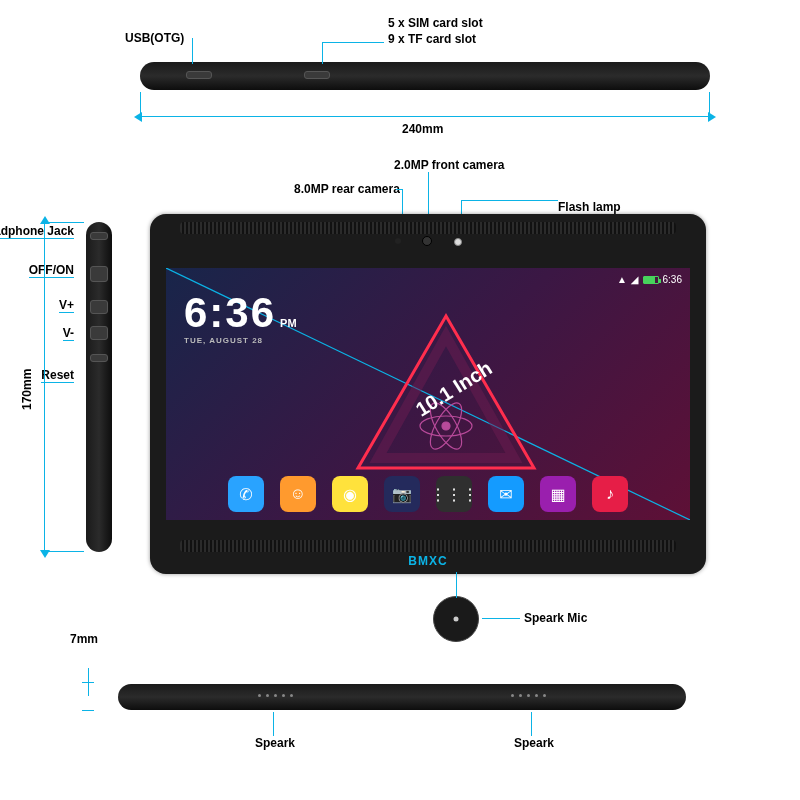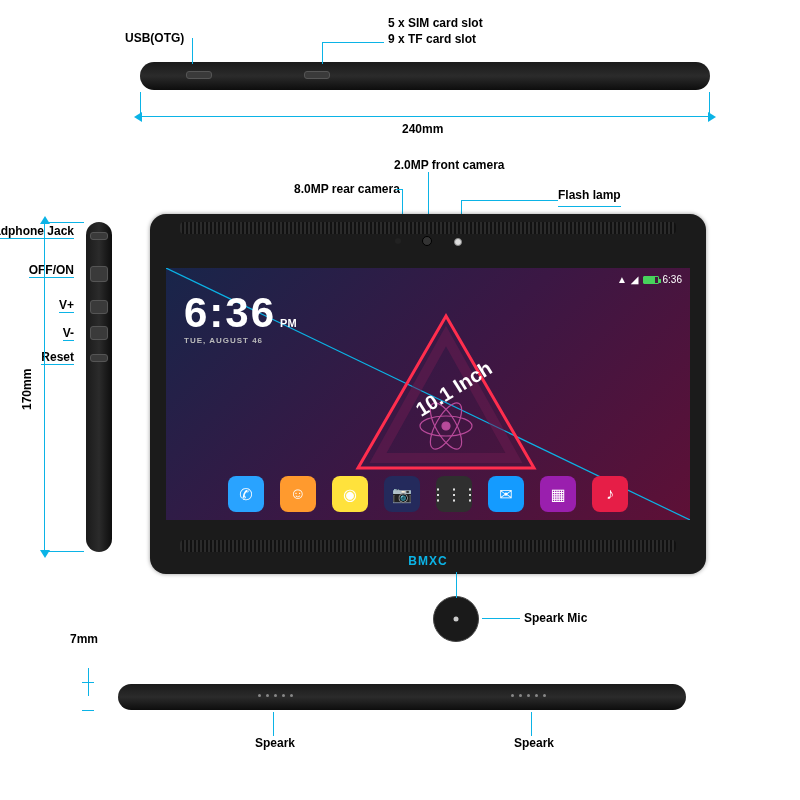--- a/index.html
+++ b/index.html
@@ -75,36 +75,36 @@
   <div class="arrow-r" style="left:708px;top:112px"></div>
   <div class="line" style="left:140px;top:92px;width:1px;height:26px"></div>
   <div class="line" style="left:709px;top:92px;width:1px;height:26px"></div>
   <div class="lbl" style="left:402px;top:122px">240mm</div>
 
   <div class="lbl" style="left:394px;top:158px">2.0MP front camera</div>
   <div class="line" style="left:428px;top:172px;width:1px;height:60px"></div>
   <div class="lbl" style="left:294px;top:182px">8.0MP rear camera</div>
   <div class="line" style="left:402px;top:189px;width:1px;height:41px"></div>
   <div class="line" style="left:396px;top:189px;width:6px;height:1px"></div>
-  <div class="lbl" style="left:558px;top:188px;border-bottom:1px solid #0bb3e6;padding-bottom:4px">Flash lamp</div>
+  <div class="lbl" style="left:558px;top:200px;border-bottom:1px solid #0bb3e6;padding-bottom:4px">Flash lamp</div>
   <div class="line" style="left:461px;top:200px;width:97px;height:1px"></div>
   <div class="line" style="left:461px;top:200px;width:1px;height:32px"></div>
 
   <div class="side-edge">
     <div class="side-btn" style="top:10px;height:8px"></div>
     <div class="side-btn" style="top:44px;height:16px"></div>
     <div class="side-btn" style="top:78px;height:14px"></div>
     <div class="side-btn" style="top:104px;height:14px"></div>
     <div class="side-btn" style="top:132px;height:8px"></div>
   </div>
   <div class="lbl" style="right:726px;top:224px;border-bottom:1px solid #0bb3e6">Headphone Jack</div>
   <div class="lbl" style="right:726px;top:263px;border-bottom:1px solid #0bb3e6">OFF/ON</div>
   <div class="lbl" style="right:726px;top:298px;border-bottom:1px solid #0bb3e6">V+</div>
   <div class="lbl" style="right:726px;top:326px;border-bottom:1px solid #0bb3e6">V-</div>
-  <div class="lbl" style="right:726px;top:350px;border-bottom:1px solid #0bb3e6">Reset</div>
+  <div class="lbl" style="right:726px;top:368px;border-bottom:1px solid #0bb3e6">Reset</div>
 
   <div class="side-h"></div>
   <div class="arrow-u" style="left:40px;top:216px"></div>
   <div class="arrow-d" style="left:40px;top:550px"></div>
   <div class="line" style="left:44px;top:222px;width:40px;height:1px"></div>
   <div class="line" style="left:44px;top:551px;width:40px;height:1px"></div>
   <div class="lbl" style="left:20px;top:410px;transform:rotate(-90deg);transform-origin:left top">170mm</div>
 
   <div class="tablet">
     <div class="speaker-strip" style="top:8px"></div>
@@ -129,21 +129,21 @@
       <div class="status">
         <span>▲</span>
         <span>◢</span>
         <div class="bat">
             <div></div>
           </div>
         <span>6:36</span>
       </div>
       <div class="clock">
         <span class="t">6:36</span><span class="pm">PM</span>
-        <div class="date">TUE, AUGUST 46</div>
+        <div class="date">TUE, AUGUST 28</div>
       </div>
       <div class="size">10.1 Inch</div>
       <div class="dock" id="dock">
           <div class="app" style="background: rgb(41, 163, 255);">✆</div>
           <div class="app" style="background: rgb(255, 154, 46);">☺</div>
           <div class="app" style="background: rgb(255, 226, 60);">◉</div>
           <div class="app" style="background: rgb(36, 42, 92);">📷</div>
           <div class="app" style="background: rgb(47, 47, 47);">⋮⋮⋮</div>
           <div class="app" style="background: rgb(20, 155, 255);">✉</div>
           <div class="app" style="background: rgb(154, 31, 174);">▦</div>

